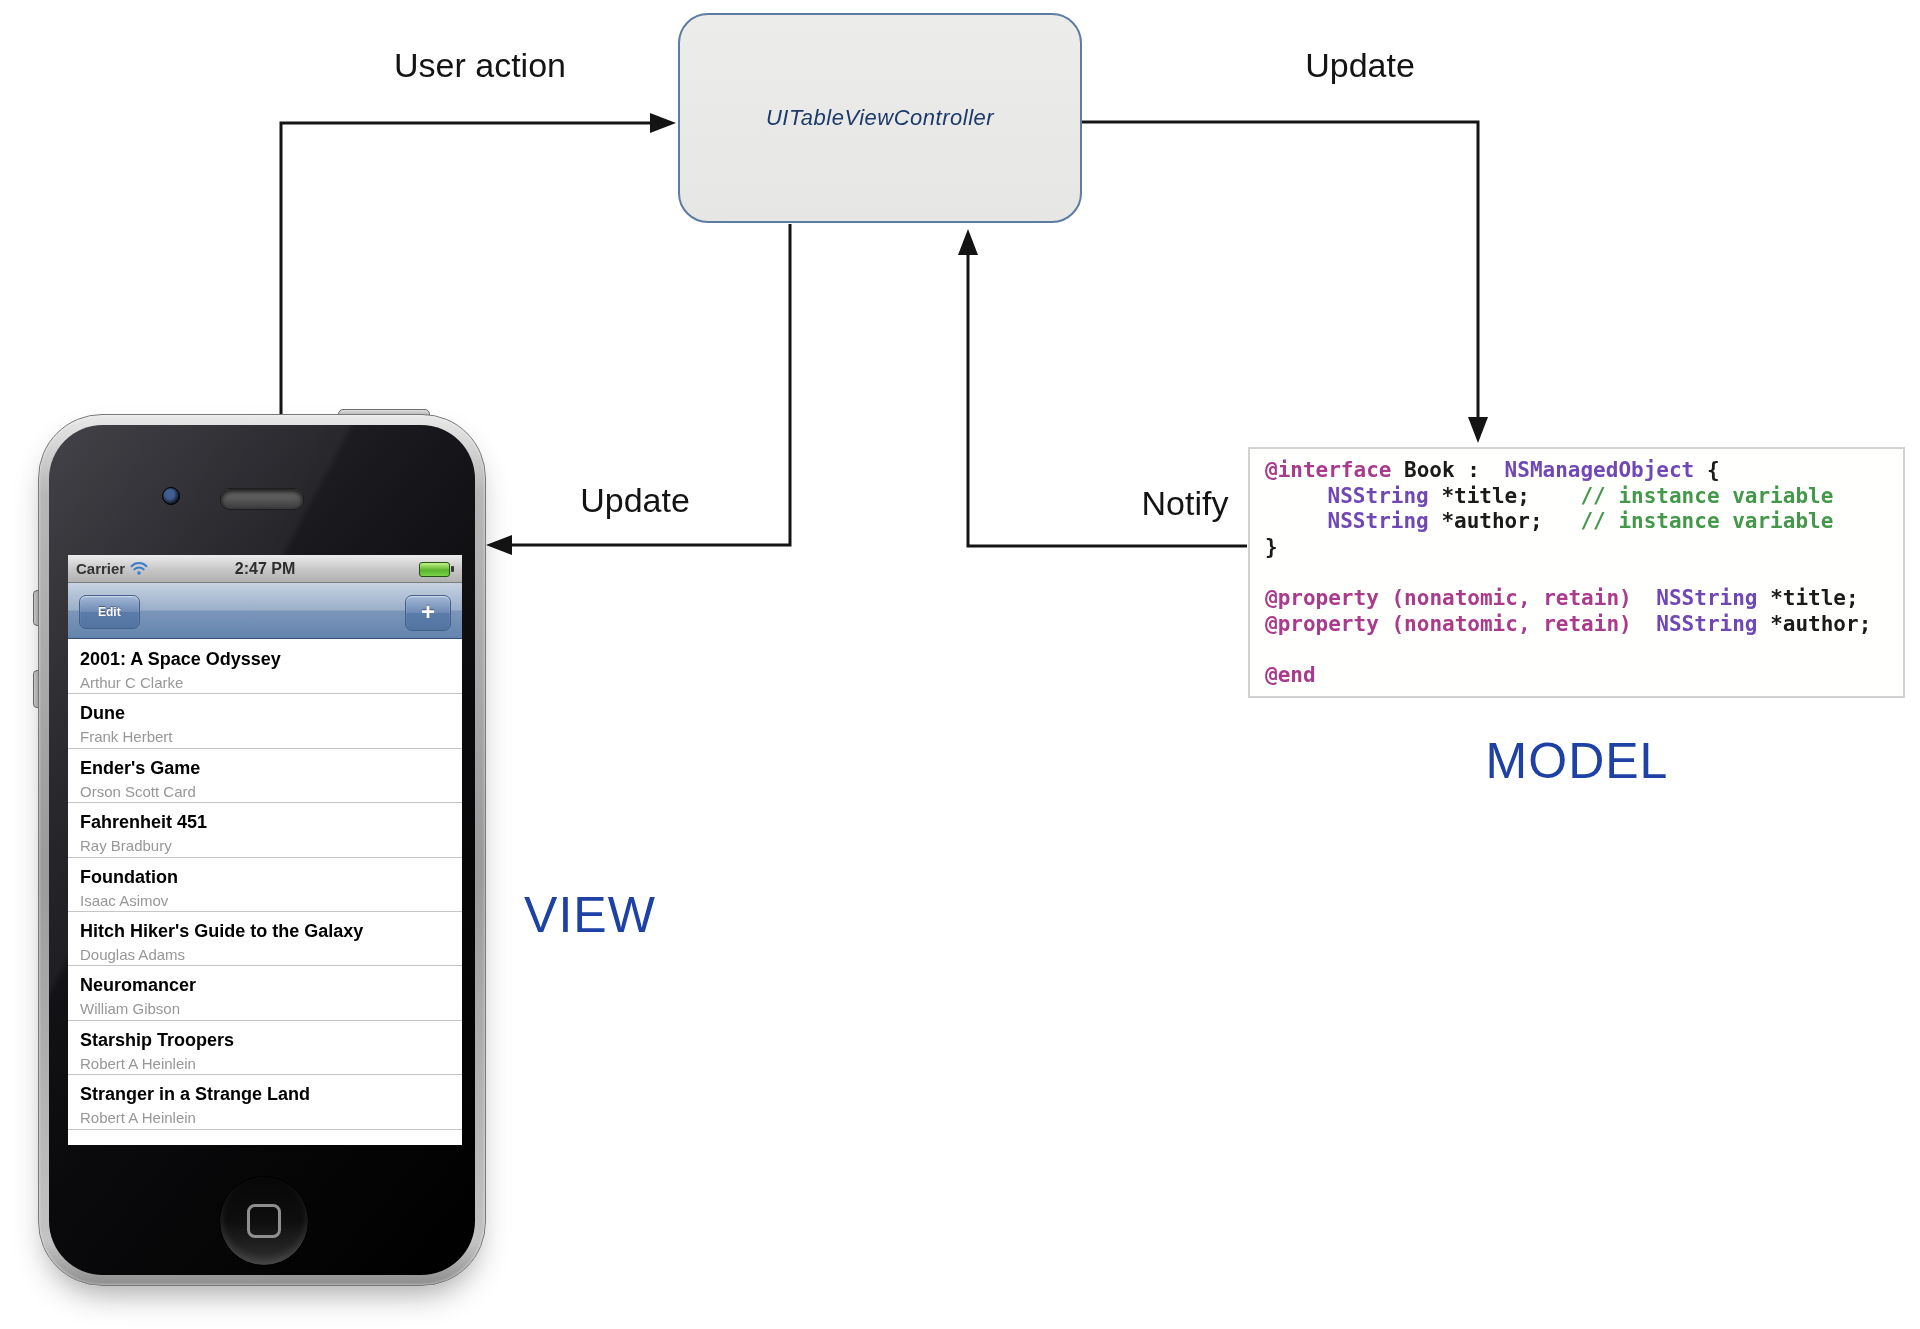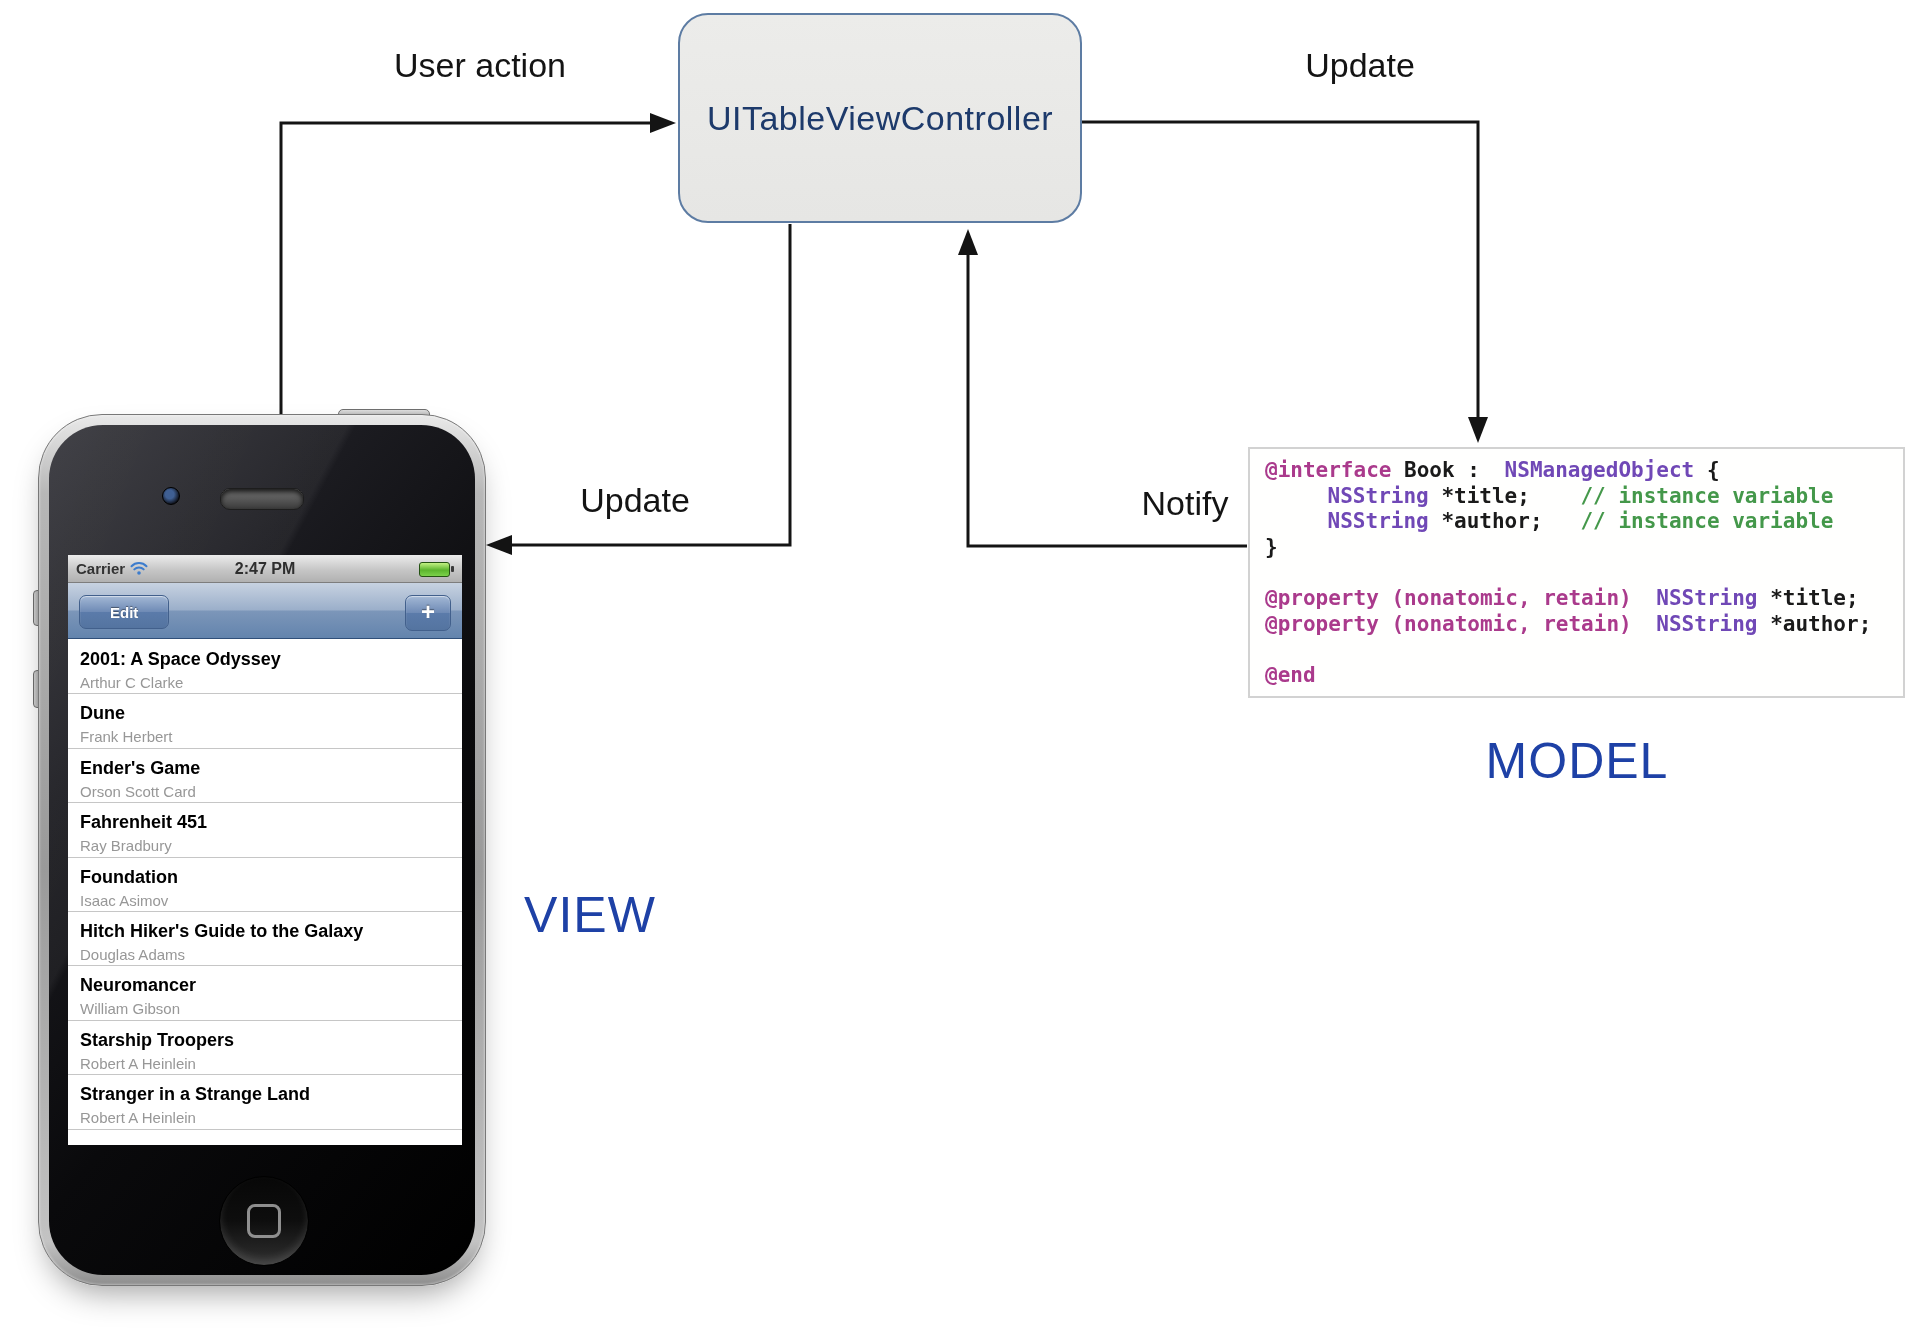--- a/index.html
+++ b/index.html
@@ -13,21 +13,21 @@
   .arrow-label{position:absolute;font-size:34px;color:#141414;text-align:center;z-index:3;}
   .lbl-user-action{left:320px;top:46px;width:320px;}
   .lbl-update-right{left:1200px;top:46px;width:320px;}
   .lbl-update-left{left:480px;top:481px;width:310px;}
   .lbl-notify{left:1030px;top:484px;width:310px;}
 
   
   .controller-box{position:absolute;left:678px;top:13px;width:404px;height:210px;z-index:2;
     background:linear-gradient(180deg,#ececea,#e6e6e4);border:2px solid #5d7ca3;border-radius:30px;
     display:flex;align-items:center;justify-content:center;box-sizing:border-box;}
-  .controller-box span{font-size:34px;color:#1d3a6b;letter-spacing:.5px;}
+  .controller-box span{font-size:22px;color:#1d3a6b;letter-spacing:.5px;font-style:italic;}
 
   
   .code-box{position:absolute;left:1248px;top:447px;width:657px;height:251px;z-index:2;
     background:#fffffe;border:2px solid #d2d2d2;box-sizing:border-box;padding:9px 15px;}
   .code{font-family:"DejaVu Sans Mono",monospace;font-size:21px;line-height:25.6px;font-weight:600;}
   .code-line{white-space:pre;}
   .tok-kw{color:#aa3a8c;}
   .tok-cls{color:#7048b6;padding-left:12px;}
   .tok-cmt{color:#44984a;}
   .tok-p{color:#1a1a1a;}
@@ -71,21 +71,21 @@
   .battery::after{content:"";position:absolute;right:-5px;top:3px;width:3px;height:6px;background:#3a3a3a;border-radius:1px;}
 
   .nav-bar{position:relative;height:56px;
     background:linear-gradient(180deg,#c7d2e1 0%,#9bafca 49%,#7c96b9 51%,#6384ad 100%);
     border-bottom:1px solid #2f4f79;box-sizing:border-box;}
   .nav-btn{position:absolute;top:12px;height:32px;border-radius:7px;cursor:pointer;
     background:linear-gradient(180deg,#a3b8d5 0%,#6e8ab5 50%,#5b7baa 50%,#5474a0 100%);
     border:1px solid #42608c;box-shadow:inset 0 1px 1px rgba(255,255,255,.55);
     color:#fff;font-weight:bold;text-shadow:0 -1px 1px rgba(0,0,0,.45);
     font-family:"Liberation Sans",sans-serif;display:flex;align-items:center;justify-content:center;}
-  .nav-btn.edit{left:11px;padding:0 30px;font-size:15px;}
+  .nav-btn.edit{left:11px;padding:0 18px;font-size:12px;}
   .nav-btn.add{right:11px;width:44px;font-size:24px;padding-bottom:2px;}
 
   .book-list{position:absolute;left:0;right:0;top:85px;bottom:0;background:#fff;}
   .book-row{height:54.4px;box-sizing:border-box;border-bottom:1px solid #c6c6c6;padding:6px 6px 0 12px;overflow:hidden;}
   .book-title{font-size:18px;font-weight:bold;color:#000;line-height:26px;white-space:nowrap;}
   .book-author{font-size:15px;color:#979797;line-height:19px;margin-top:1px;}
 
   .home-button{position:absolute;left:170px;top:751px;width:88px;height:88px;border-radius:50%;cursor:pointer;
     background:linear-gradient(180deg,#070707 0%,#0e0e0e 50%,#303030 100%);
     border:1px solid #000;box-shadow:inset 0 -5px 9px rgba(255,255,255,.13);

